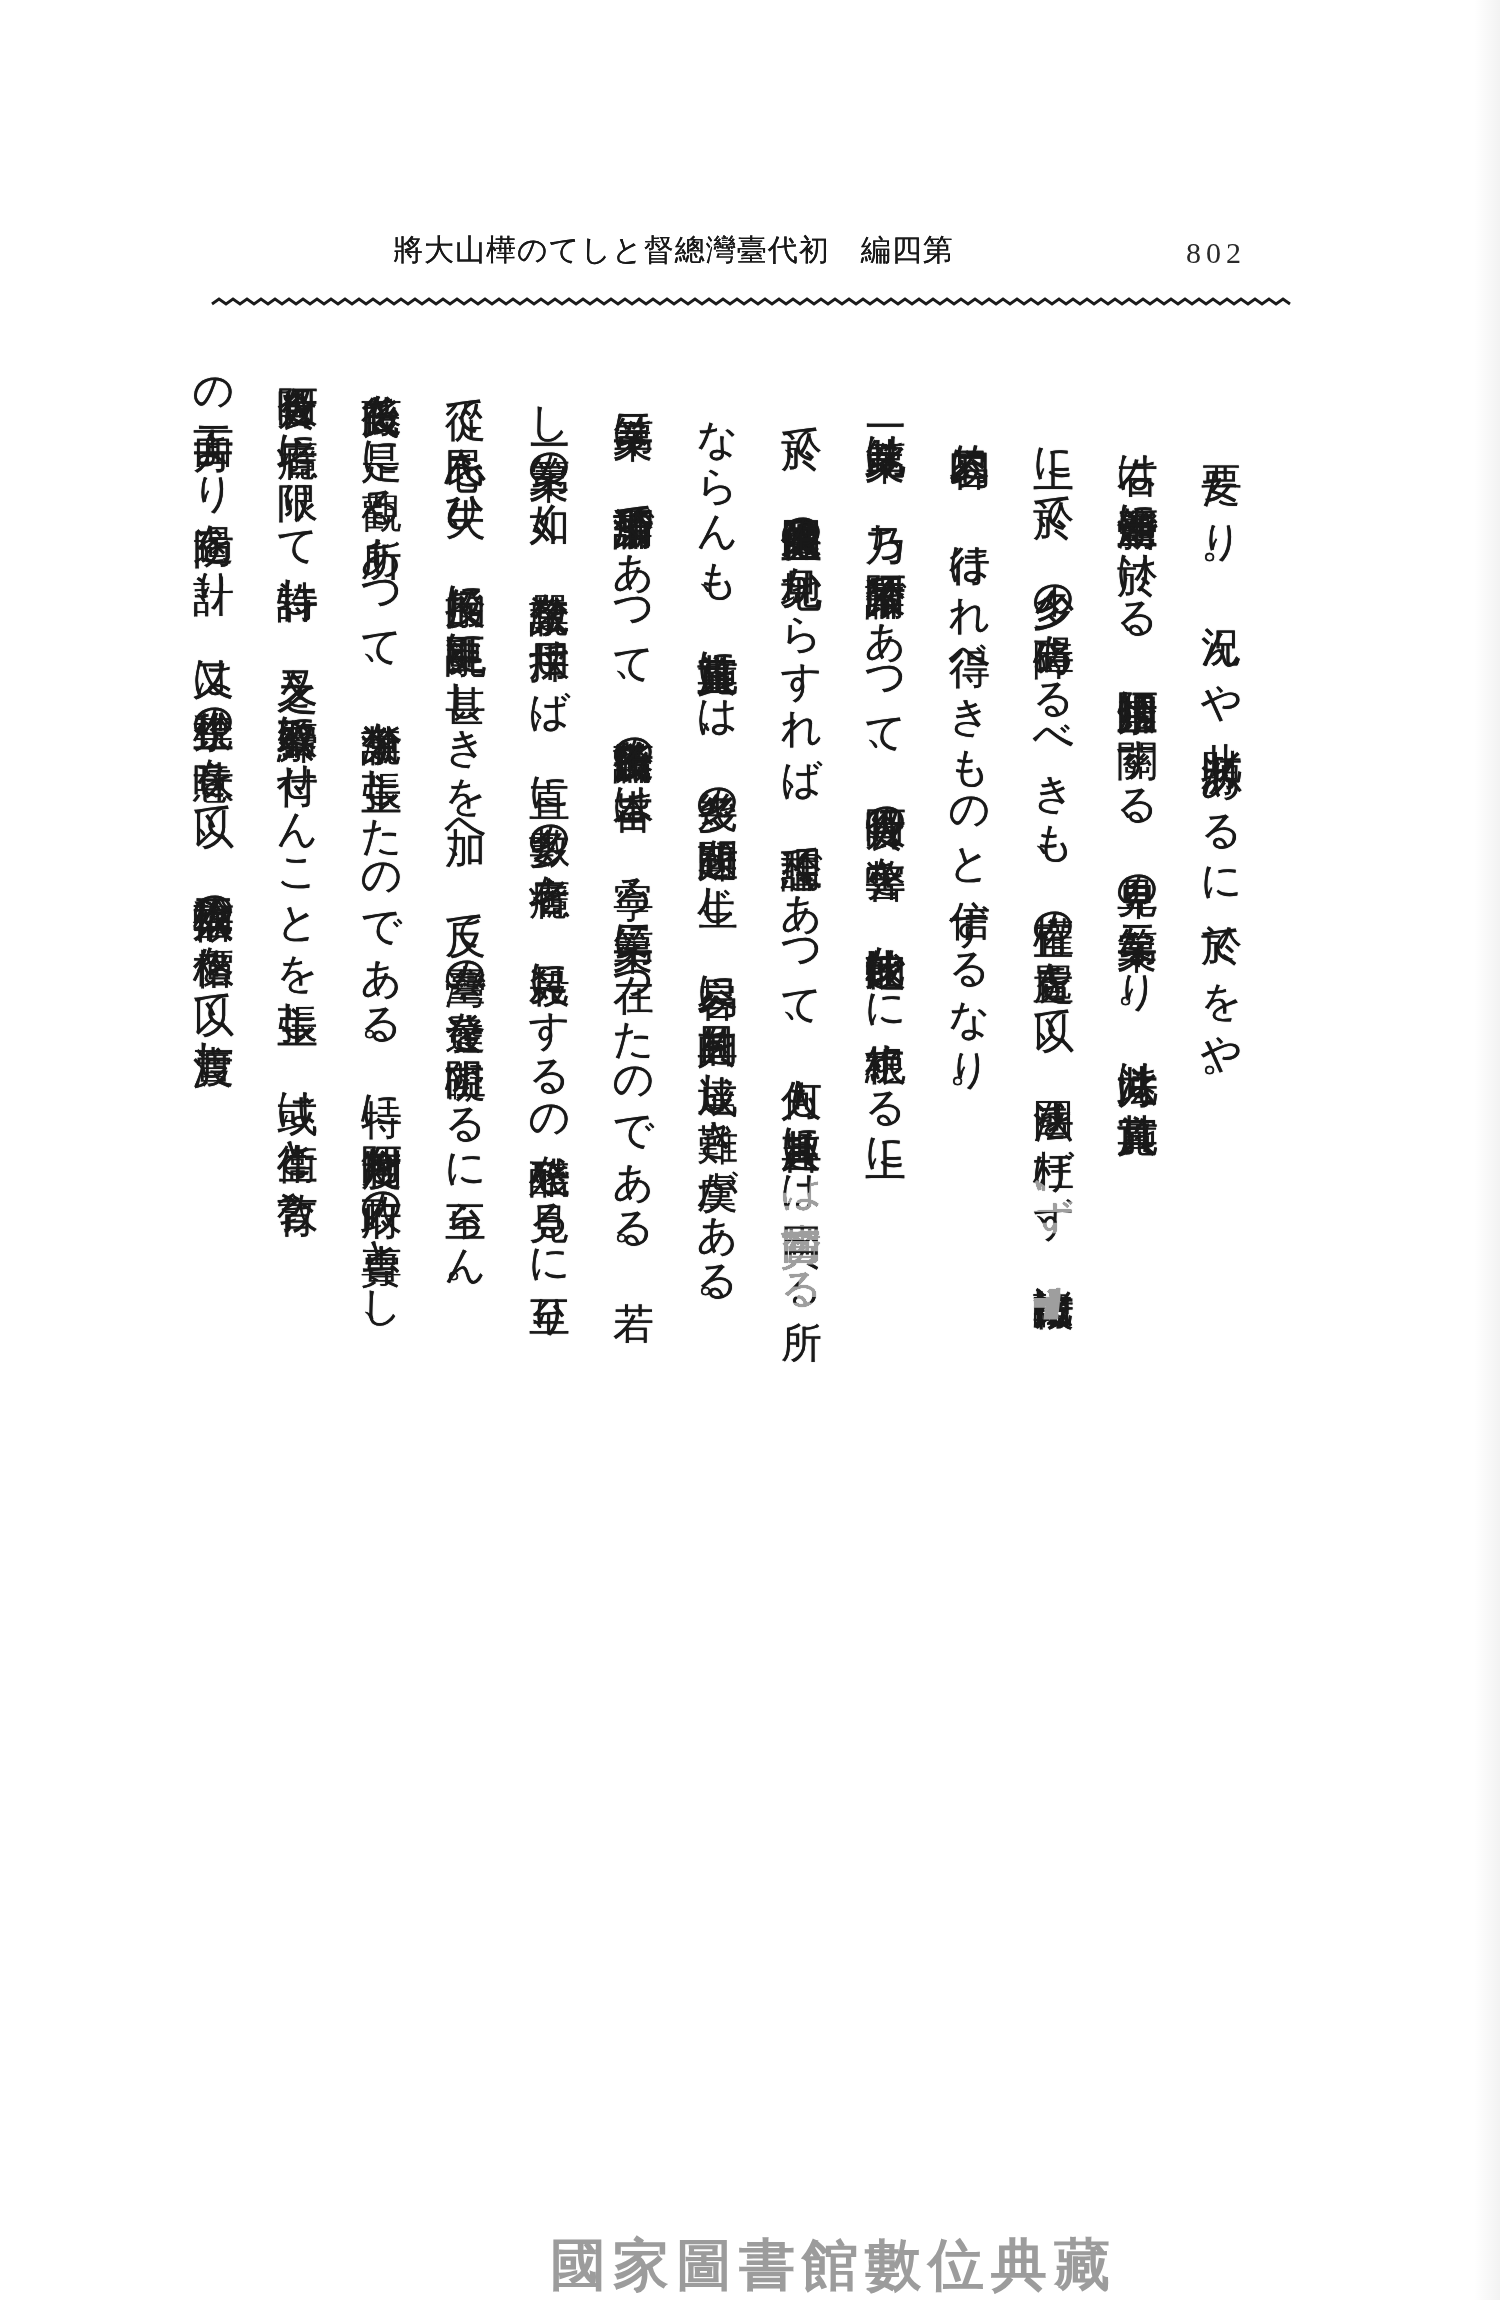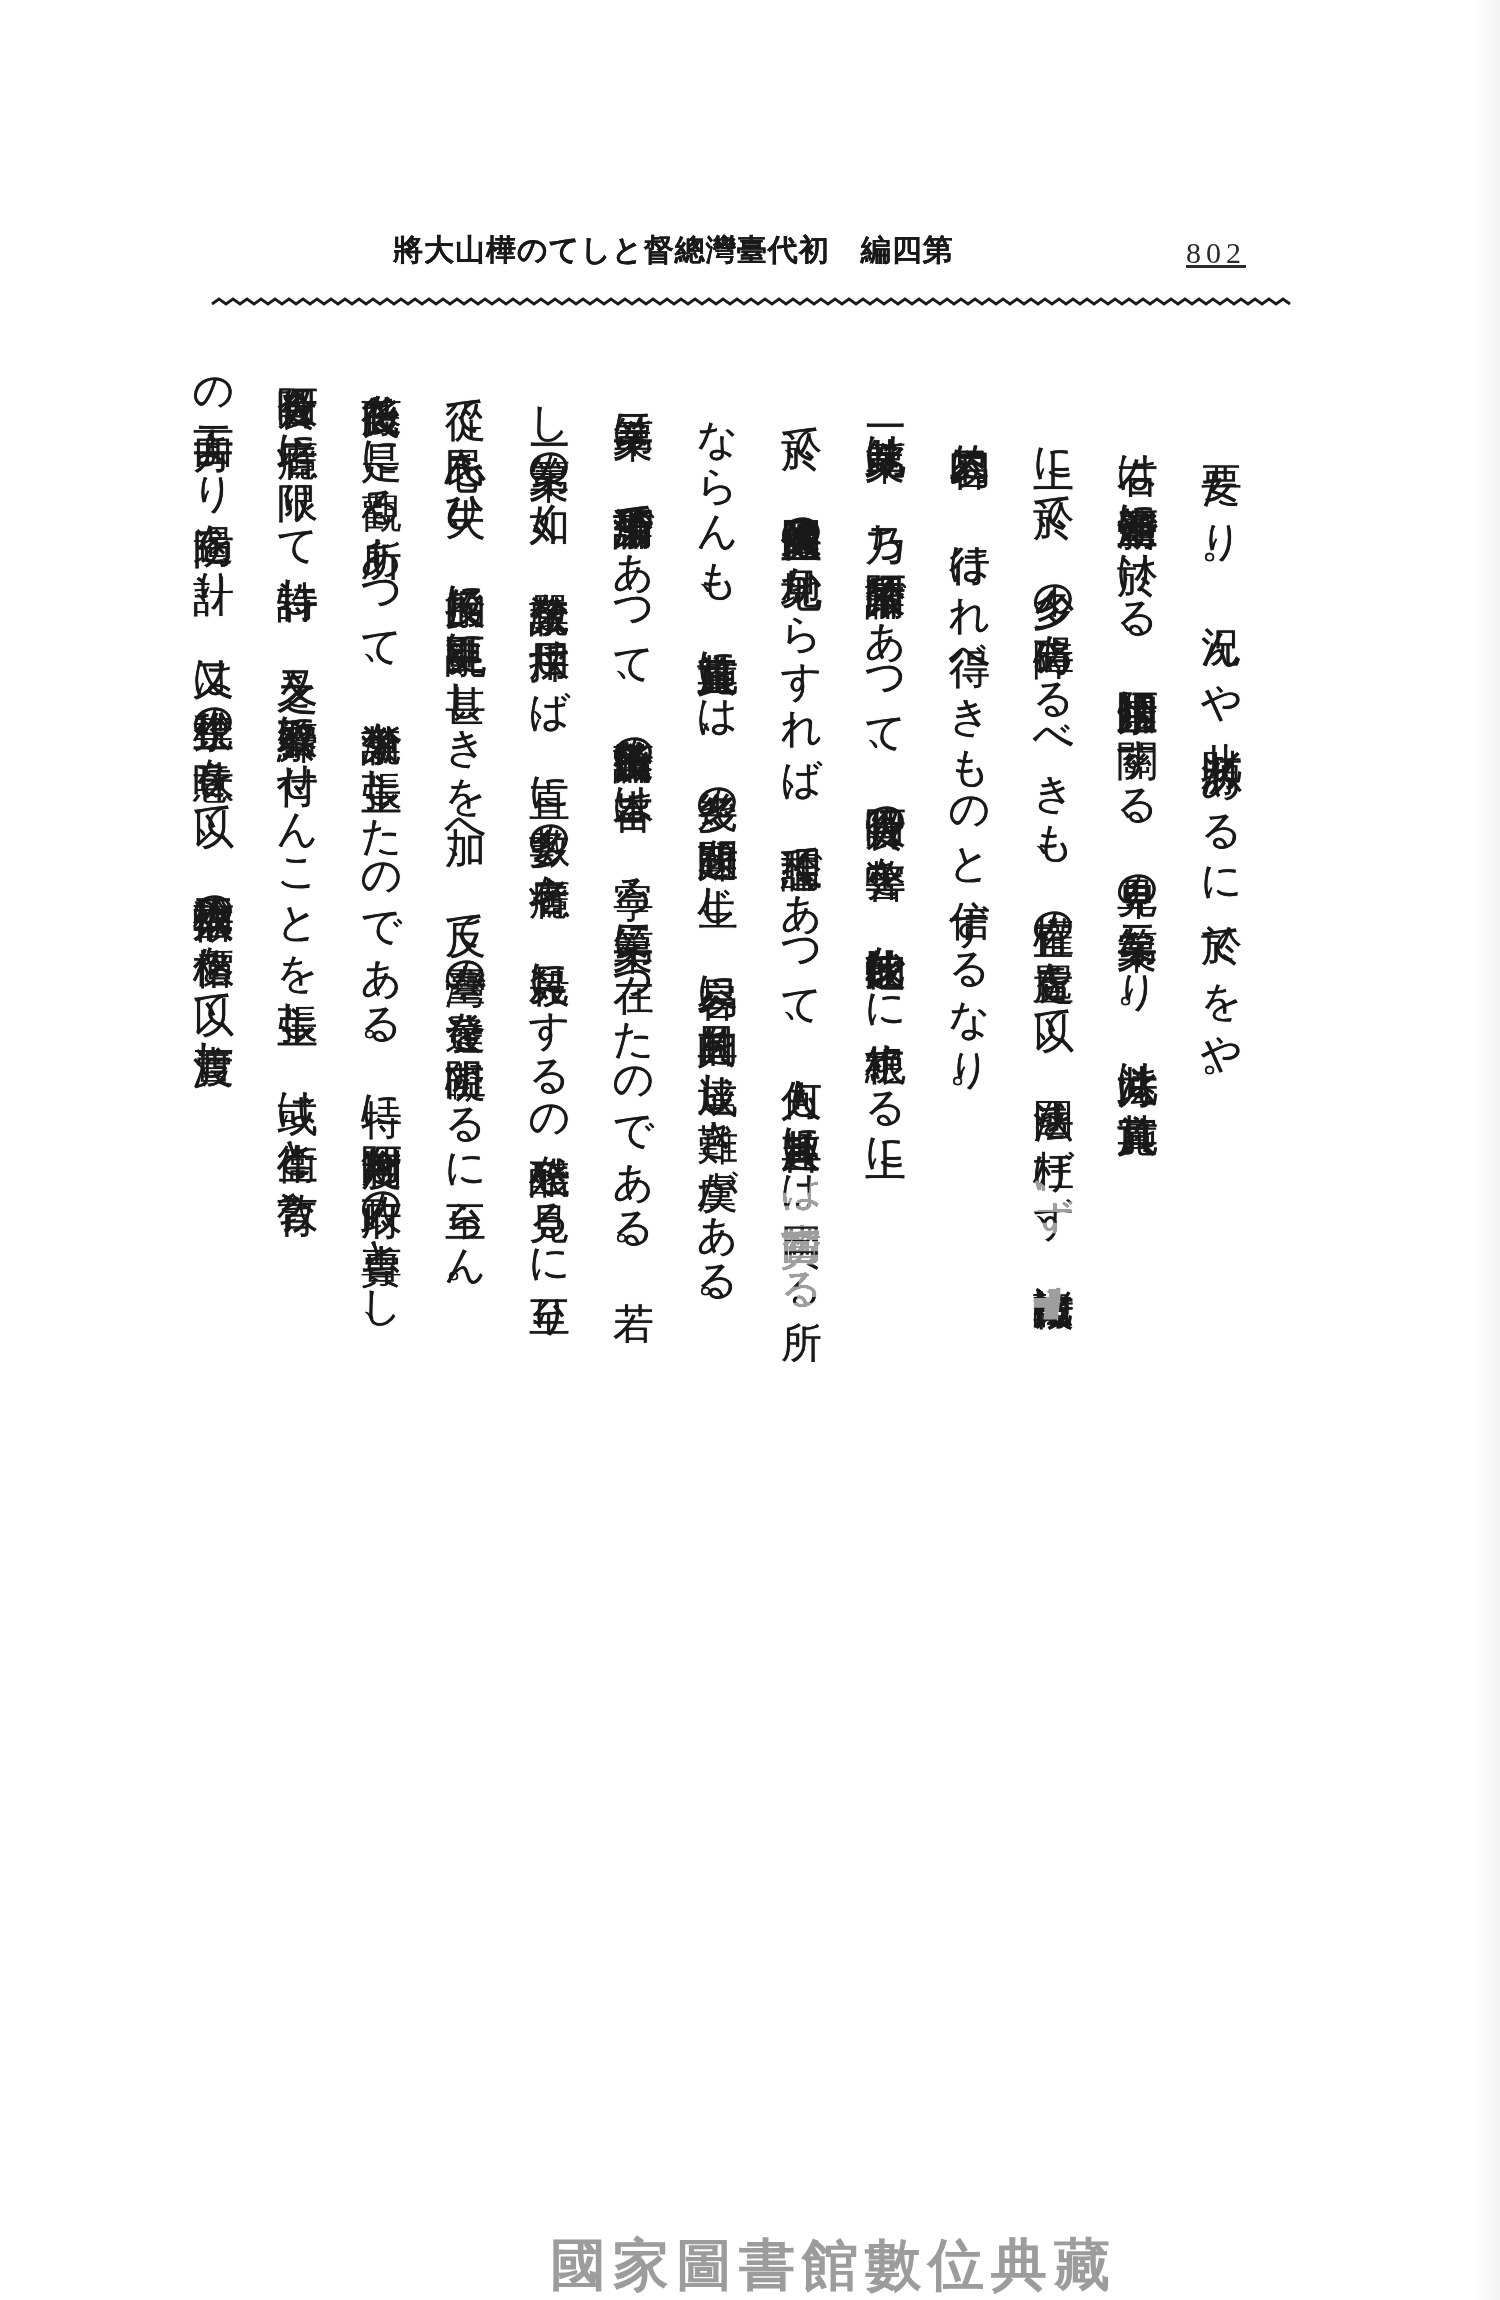--- a/index.html
+++ b/index.html
@@ -14,27 +14,27 @@
   
   .page::after{
     content:"";position:absolute;top:0;right:0;width:26px;height:100%;
     background:linear-gradient(to right,rgba(0,0,0,0),rgba(0,0,0,0.05));
     pointer-events:none;
   }
 
   
   .running-head{
     position:absolute;left:393px;top:230px;
-    font-size:30px;font-weight:700;letter-spacing:1px;
+    font-size:30px;font-weight:400;letter-spacing:1px;
     white-space:nowrap;
     text-shadow:0 0 .6px currentColor;
   }
   .page-num{
     position:absolute;left:1186px;top:236px;
-    font-size:30px;letter-spacing:5px;color:#2a2a2a;text-decoration:underline;
+    font-size:30px;letter-spacing:5px;color:#2a2a2a;
   }
   .wavy{position:absolute;left:210px;top:294px;}
 
   
   .columns{
     position:absolute;left:172px;top:348px;
     width:1092px;height:1760px;
     display:flex;flex-direction:row-reverse;justify-content:flex-start;
     z-index:2;
   }

